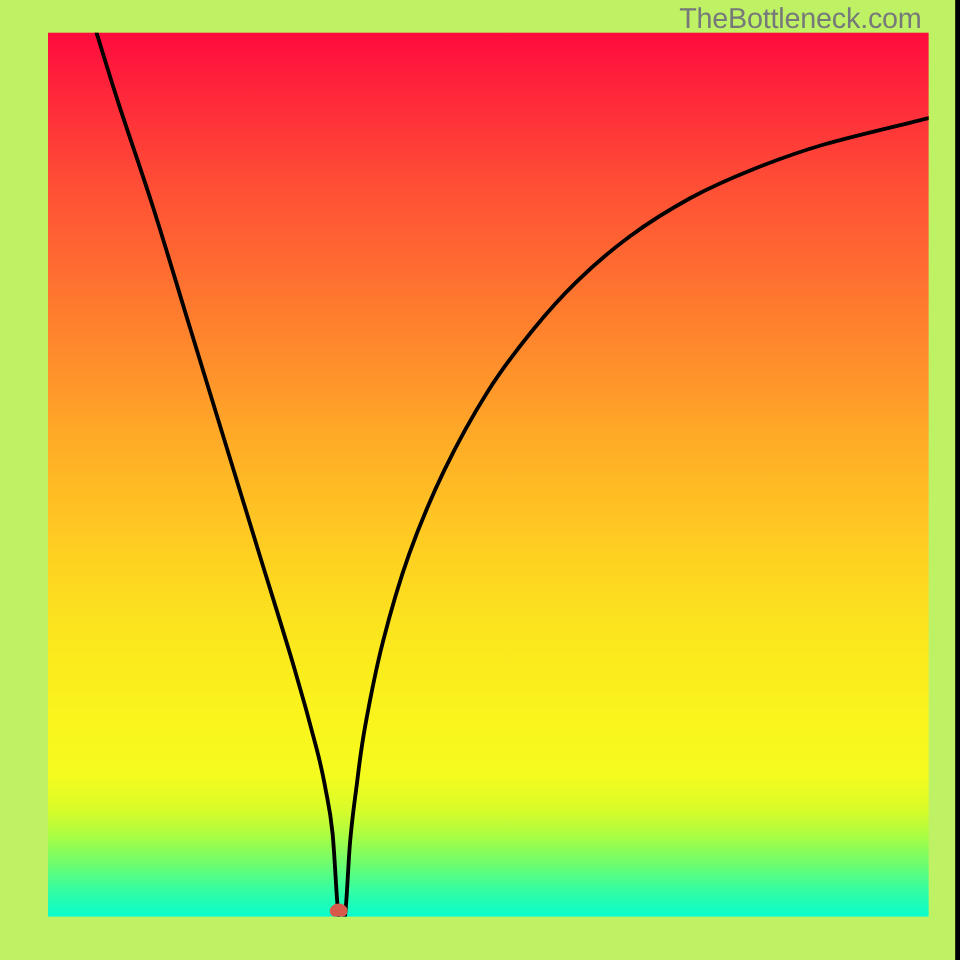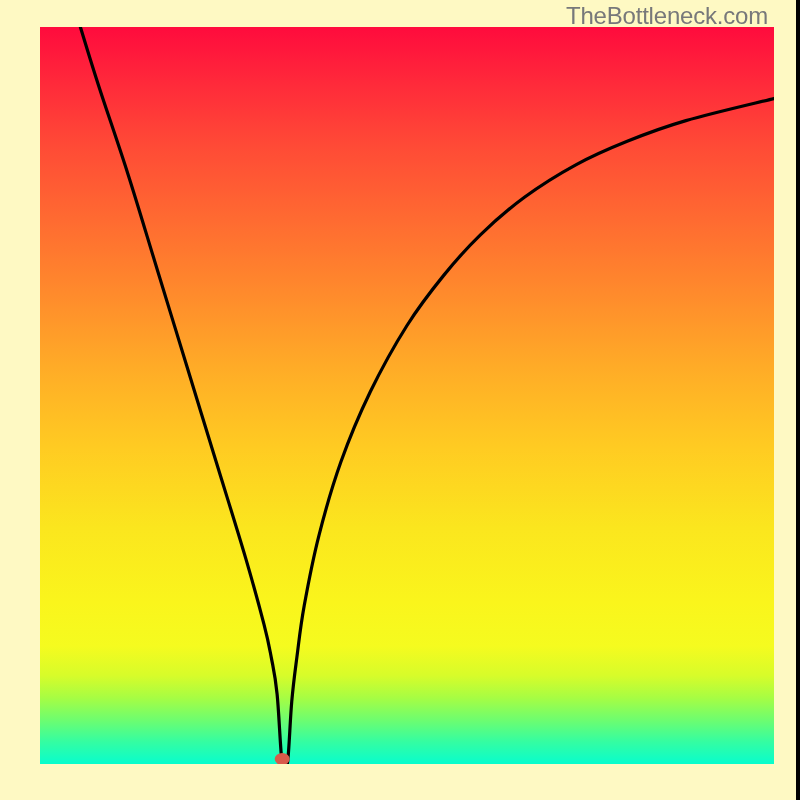--- a/index.html
+++ b/index.html
@@ -7,21 +7,21 @@
     padding: 0;
     width: 800px;
     height: 800px;
     background: #000000;
     overflow: hidden;
   }
   .frame {
     position: relative;
     width: 796px;
     height: 800px;
-    background: #fef9c3;
+    background: #bef264;
   }
   .plot-area {
     position: absolute;
     left: 40px;
     top: 27px;
     width: 734px;
     height: 737px;
     overflow: hidden;
   }
   .gradient-bg {

